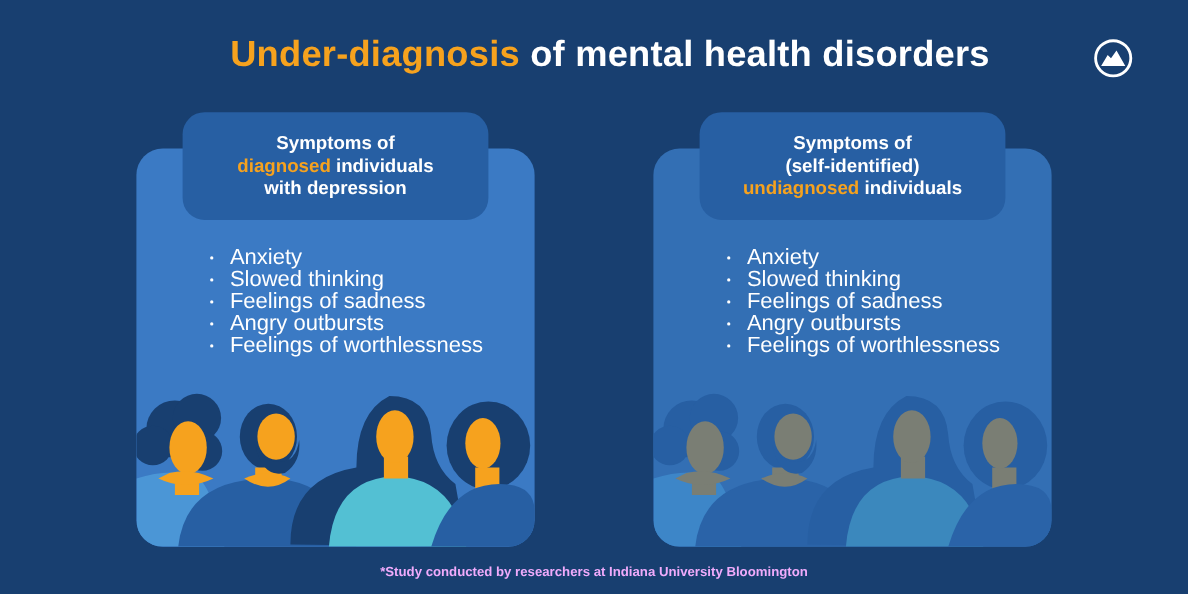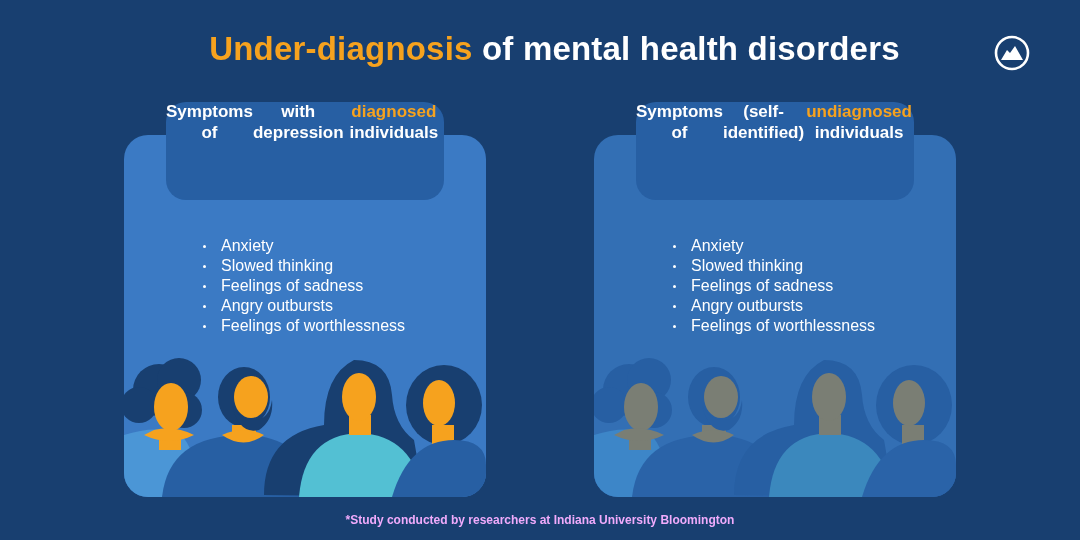--- a/index.html
+++ b/index.html
@@ -22,28 +22,28 @@
   .card {
     position: absolute; top: 135px; width: 362px; height: 362px;
     border-radius: 24px; overflow: hidden;
   }
   .card.left { left: 124px; background: #3b7ac4; }
   .card.right { left: 594px; background: #336fb4; }
   .header-box {
     position: absolute; top: 102px; width: 278px; height: 98px;
     background: #275fa3; border-radius: 20px;
     color: #fff; font-weight: bold; font-size: 17px; line-height: 20.5px;
-    text-align: center; display: flex; flex-direction: row; justify-content: center;
+    text-align: center; display: flex; flex-direction: column; justify-content: center;
   }
   .header-box.left { left: 166px; }
   .header-box.right { left: 636px; }
   .header-box .accent { color: #f6a21e; }
   .list {
-    position: absolute; top: 220px; margin: 16px; padding: 0; list-style: none;
-    color: #fff; font-size: 16px; line-height: 20px;
+    position: absolute; top: 220px; margin: 4px; padding: 0; list-style: none;
+    color: #fff; font-size: 20px; line-height: 20px;
   }
   .list.left { left: 186px; }
   .list.right { left: 656px; }
   .list li { position: relative; padding-left: 19px; }
   .list li::before {
     content: ""; position: absolute; left: 1px; top: 9px; width: 3px; height: 3px;
     background: #fff; border-radius: 50%;
   }
   .people { position: absolute; left: 0; top: 0; width: 362px; height: 362px; }
   .footnote {
@@ -88,22 +88,22 @@
     <ellipse cx="235" cy="262" rx="17" ry="24" fill="#f6a21e"></ellipse>
 
     <ellipse cx="320" cy="270" rx="38" ry="40" fill="#183f70"></ellipse>
     <rect x="308" y="290" width="22" height="22" fill="#f6a21e"></rect>
     <ellipse cx="315" cy="268" rx="16" ry="23" fill="#f6a21e"></ellipse>
     <path d="M268 362 Q285 305 330 305 Q362 305 362 330 L362 362 Z" fill="#275fa3"></path>
   </svg>
 </div>
 <div class="header-box left">
   <div>Symptoms of</div>
+  <div><span class="accent">diagnosed</span><span> individuals</span></div>
   <div>with depression</div>
-  <div><span class="accent">diagnosed</span><span> individuals</span></div>
 </div>
 <ul class="list left">
   <li>Anxiety</li>
   <li>Slowed thinking</li>
   <li>Feelings of sadness</li>
   <li>Angry outbursts</li>
   <li>Feelings of worthlessness</li>
 </ul>
 
 <div class="card right">

